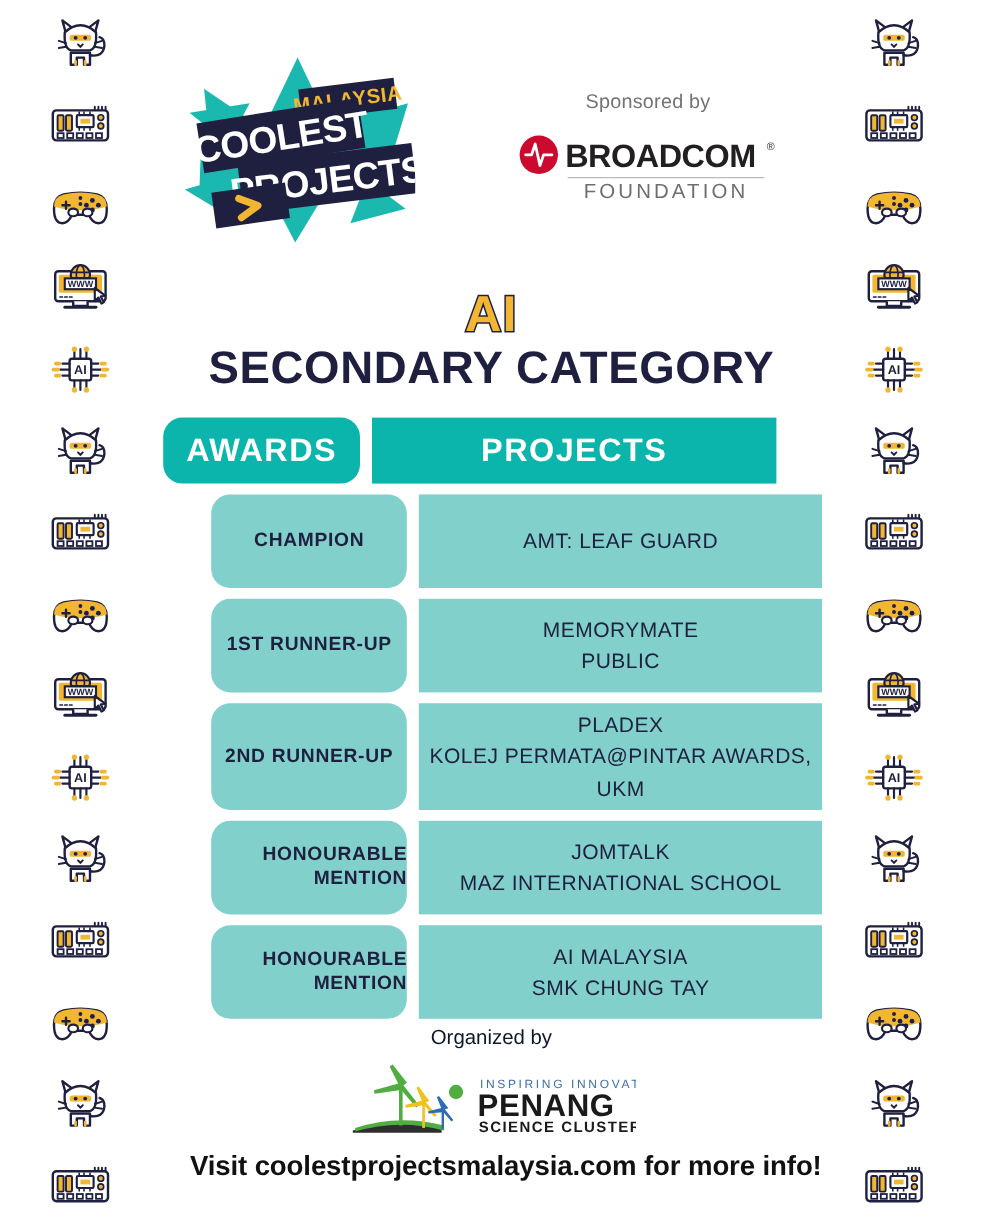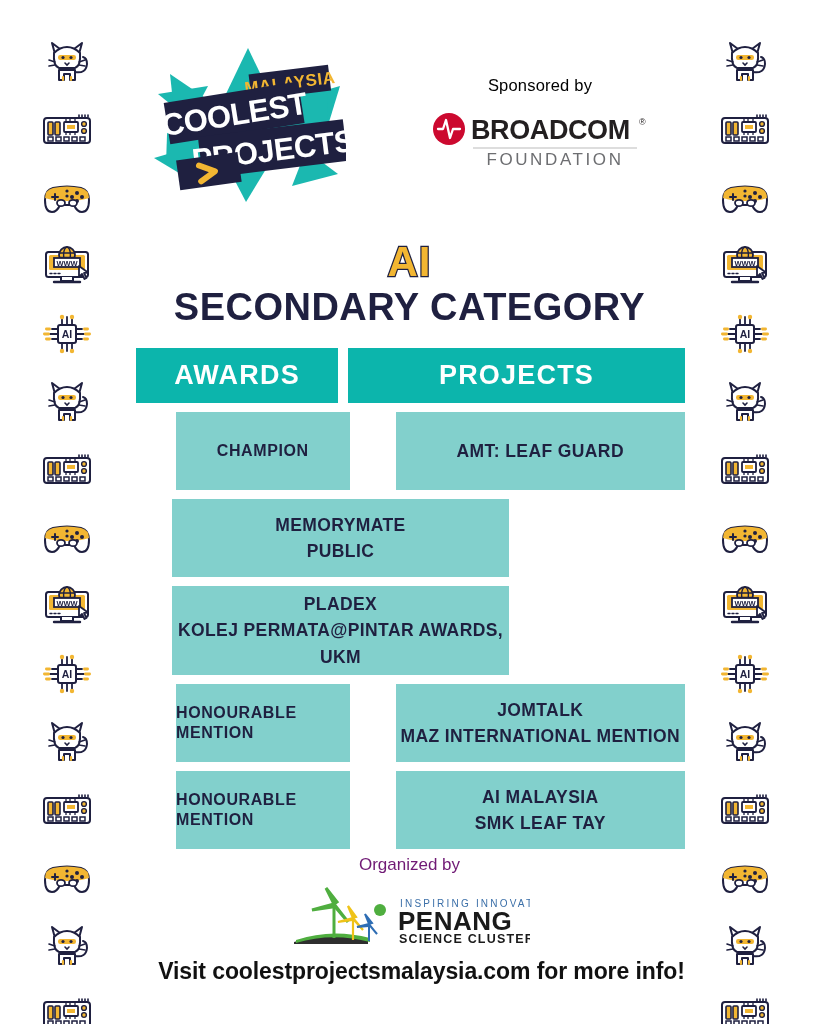--- a/index.html
+++ b/index.html
@@ -21,21 +21,21 @@
 
   
   .icon-strip {
     position: absolute;
     top: 0;
     width: 90px;
     height: 1024px;
     display: flex;
     flex-direction: column;
     align-items: center;
-    padding-top: 36px;
+    padding-top: 10px;
     gap: 16px;
   }
   .icon-strip.left  { left: 22px; }
   .icon-strip.right { left: 700px; }
 
   .deco-icon {
     width: 52px;
     height: 52px;
     flex: 0 0 52px;
     display: block;
@@ -55,21 +55,21 @@
 
   .cp-logo { width: 196px; height: 158px; }
 
   .sponsor-block {
     width: 260px;
     padding-top: 30px;
     text-align: center;
   }
   .sponsor-by {
     font-size: 16.5px;
-    color: #000000;
+    color: #737373;
     letter-spacing: .2px;
     margin-bottom: 14px;
   }
   .broadcom-logo { width: 218px; height: 62px; display: block; margin: 0 auto; }
 
   
   .title-ai {
     position: absolute;
     top: 238px;
     left: 0;
@@ -103,25 +103,26 @@
     width: 549px;
   }
 
   .table-row {
     display: flex;
     gap: 10px;
     margin-bottom: 9px;
   }
 
   .cell-award {
-    width: 202px;
+    width: 164px;
     display: flex;
     align-items: center;
     justify-content: center;
-    text-align: left;
+    text-align: right;
+    border-radius: 16px;
   }
   .cell-project {
     width: 337px;
     display: flex;
     align-items: center;
     justify-content: center;
     text-align: center;
     flex-direction: column;
   }
 
@@ -143,38 +144,37 @@
 
   .body-row .cell-award {
     font-size: 16px;
     font-weight: bold;
     letter-spacing: .6px;
     line-height: 1.25;
     margin-left: 40px;
   }
   .body-row .cell-project {
     font-size: 17.5px;
-    font-weight: bold;
+    font-weight: normal;
     letter-spacing: .4px;
     line-height: 1.5;
-    margin-left: 36px;
   }
 
   .row-h78  .cell-award, .row-h78  .cell-project { height: 78px; }
   .row-h89  .cell-award, .row-h89  .cell-project { height: 89px; }
 
   
   .organized-by {
     position: absolute;
     top: 855px;
     left: 0;
     width: 819px;
     text-align: center;
     font-size: 17px;
-    color: #701a75;
+    color: #0f172a;
   }
 
   .psc-logo {
     position: absolute;
     top: 886px;
     left: 290px;
     width: 240px;
     height: 62px;
   }
 
@@ -819,46 +819,48 @@
     </div>
 
     <div class="table-row body-row row-h78">
       <div class="cell-award">CHAMPION</div>
       <div class="cell-project">
         <span>AMT: LEAF GUARD</span>
       </div>
     </div>
 
     <div class="table-row body-row row-h78">
+      <div class="cell-award">1ST RUNNER-UP</div>
       <div class="cell-project">
         <span>MEMORYMATE</span>
         <span>PUBLIC</span>
       </div>
     </div>
 
     <div class="table-row body-row row-h89">
+      <div class="cell-award">2ND RUNNER-UP</div>
       <div class="cell-project">
         <span>PLADEX</span>
         <span>KOLEJ PERMATA@PINTAR AWARDS, UKM</span>
       </div>
     </div>
 
     <div class="table-row body-row row-h78">
       <div class="cell-award">HONOURABLE MENTION</div>
       <div class="cell-project">
         <span>JOMTALK</span>
-        <span>MAZ INTERNATIONAL MENTION</span>
+        <span>MAZ INTERNATIONAL SCHOOL</span>
       </div>
     </div>
 
     <div class="table-row body-row row-h78">
       <div class="cell-award">HONOURABLE MENTION</div>
       <div class="cell-project">
         <span>AI MALAYSIA</span>
-        <span>SMK LEAF TAY</span>
+        <span>SMK CHUNG TAY</span>
       </div>
     </div>
   </div>
 
   <div class="organized-by">Organized by</div>
 
   <svg class="psc-logo" viewBox="0 0 240 62">
 
     <path d="M4 56 Q40 44 78 54 L78 58 L4 58 Z" fill="#2E2E2E"></path>
     <path d="M6 54 Q42 42 80 52 L80 56 Q42 46 6 57 Z" fill="#4FAE3F"></path>

